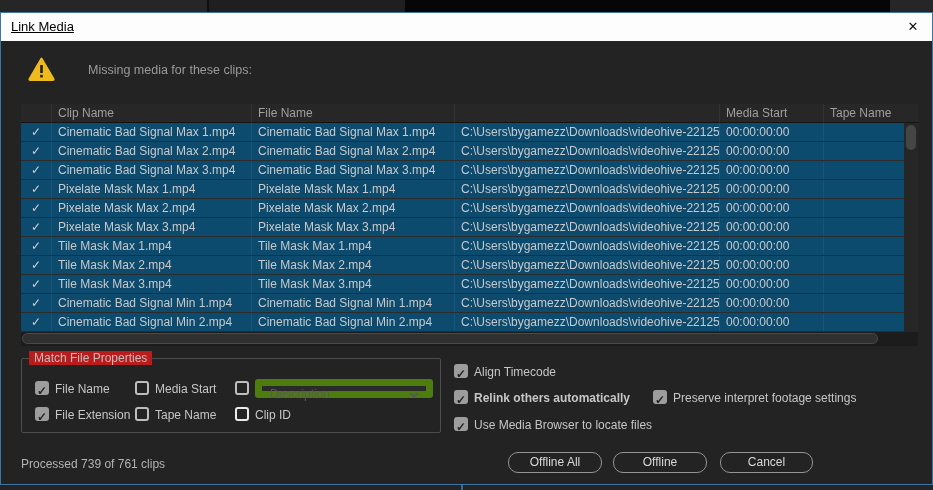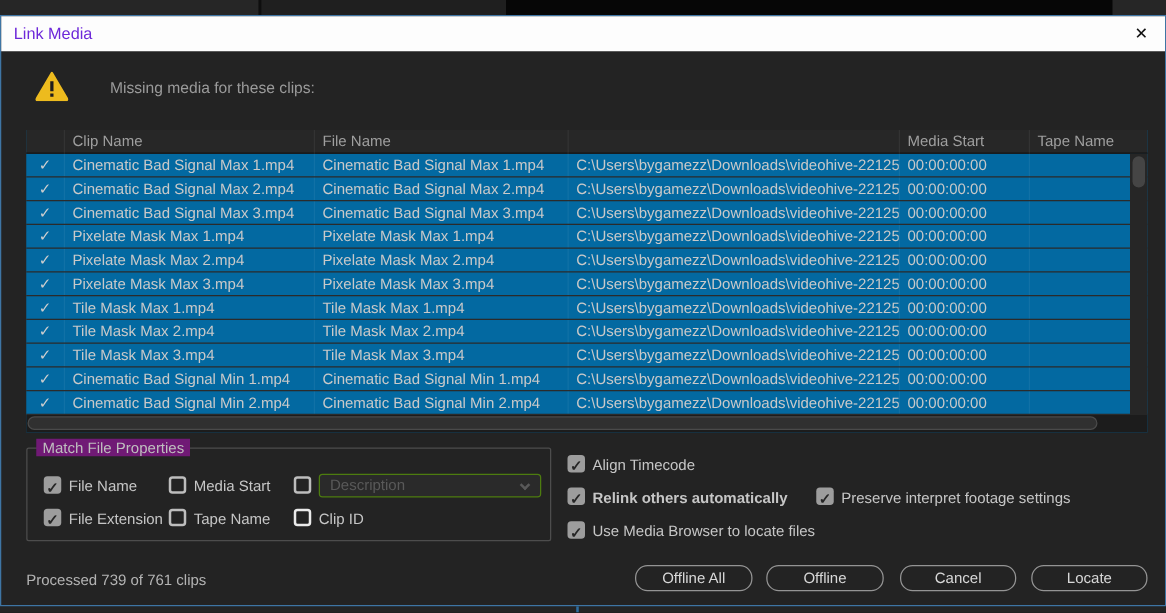--- a/index.html
+++ b/index.html
@@ -10,30 +10,30 @@
   
   .bg-top { position:absolute; left:0; top:0; width:933px; height:12px; background:#060606; }
   .bg-top .seg { position:absolute; top:0; height:12px; }
   .bg-bottom { position:absolute; left:0; top:485px; width:933px; height:5px; background:#242424; }
   .bg-bottom .tick { position:absolute; left:461px; top:0; width:2px; height:5px; background:#2e6da0; }
 
   
   .dialog { position:absolute; left:0; top:12px; width:933px; height:473px;
             border:1px solid #3e75a4; background:#232323; }
   .titlebar { position:absolute; left:0; top:0; width:931px; height:28px; background:#fdfdfd; }
-  .titlebar .title { position:absolute; left:10px; top:0; line-height:28px; font-size:13px; color:#6d28d9; }
+  .titlebar .title { position:absolute; left:10px; top:0; line-height:28px; font-size:13px; color:#000000;text-decoration:underline; }
   .titlebar .close { position:absolute; right:6px; top:0; width:26px; height:28px; text-align:center;
                      line-height:27px; font-size:13px; color:#111; cursor:default; }
 
   
   .warn-icon { position:absolute; left:27px; top:44px; }
   .warn-text { position:absolute; left:87px; top:50px; font-size:12.5px; color:#9a9a9a; }
 
   
-  .table { position:absolute; left:20px; top:91px; width:897px; height:242px; background:#0369a1; }
+  .table { position:absolute; left:20px; top:91px; width:897px; height:242px; background:#0c4a6e; }
   .thead { position:absolute; left:0; top:0; width:897px; height:19px; background:#272727;
            border-bottom:1px solid #141414; }
   .thead span, .trow .cell { position:absolute; top:0; height:19px; line-height:19px;
            font-size:12px; white-space:nowrap; overflow:hidden; }
   .thead span { color:#9f9f9f; }
   .trow { position:absolute; left:0; width:897px; height:19px; border-bottom:1px solid #2b2b2b; }
   .trow .cell { color:#c9c9c9; }
   .c-check { left:0; width:30px; text-align:center; }
   .c-check .check { color:#cfcfcf; font-size:12px; }
   .c-clip  { left:30px;  width:200px; padding-left:7px; }
@@ -53,24 +53,24 @@
   
   .cb { position:absolute; width:14px; height:14px; border-radius:3px; }
   .cb.checked { background:#9d9d9d; text-align:center; }
   .cb.checked .check { color:#262626; font-size:12px; font-weight:bold; line-height:14px; }
   .cb.unchecked { background:transparent; border:2px solid #bdbdbd; }
   .cb-label { position:absolute; font-size:12px; color:#c6c6c6; white-space:nowrap; }
 
   
   .group { position:absolute; left:20px; top:345px; width:420px; height:75px;
            border:1px solid #4d4d4d; border-radius:2px; }
-  .group .legend { position:absolute; left:7px; top:-8px; padding:0 5px; background:#701a75;
+  .group .legend { position:absolute; left:7px; top:-8px; padding:0 5px; background:#b91c1c;
                    font-size:12px; color:#bfbfbf; }
   .dropdown { position:absolute; left:233px; top:20px; width:178px; height:19px; background:#2a2a2a;
-              border:1px solid #4d7c0f; border-radius:3px; color:#595959; font-size:12px;
+              border:7px solid #4d7c0f; border-radius:3px; color:#595959; font-size:12px;
               line-height:17px; padding-left:8px; }
   .dropdown .chev { position:absolute; right:9px; top:5px; width:6px; height:6px;
                     border-right:2px solid #595959; border-bottom:2px solid #595959;
                     transform:rotate(45deg); }
 
   
   .status { position:absolute; left:20px; top:444px; font-size:12px; color:#b3b3b3; }
   .btn { position:absolute; top:439px; height:21px; border:1px solid #949494; border-radius:10px;
          background:transparent; color:#d8d8d8; font-size:12px; text-align:center; line-height:19px; }
 </style>
@@ -249,15 +249,14 @@
     <span class="cb checked" style="left:652px; top:377px;"><span class="check">✓</span></span>
     <span class="cb-label" style="left:672px; top:378px;">Preserve interpret footage settings</span>
 
     <span class="cb checked" style="left:453px; top:404px;"><span class="check">✓</span></span>
     <span class="cb-label" style="left:473px; top:405px;">Use Media Browser to locate files</span>
 
     <span class="status">Processed 739 of 761 clips</span>
     <button class="btn" style="left:507px; width:94px;">Offline All</button>
     <button class="btn" style="left:612px; width:94px;">Offline</button>
     <button class="btn" style="left:719px; width:93px;">Cancel</button>
-    <button class="btn" style="left:824px; width:93px;">Locate</button>
   </div>
 </div>
 
 </body></html>

